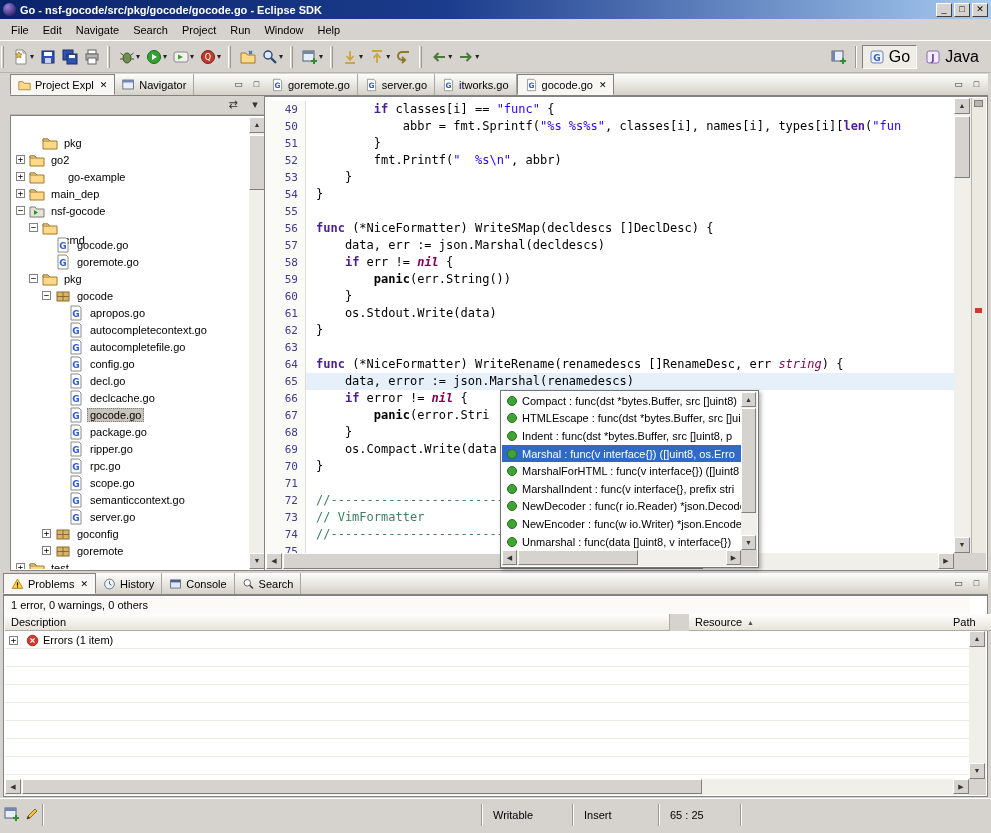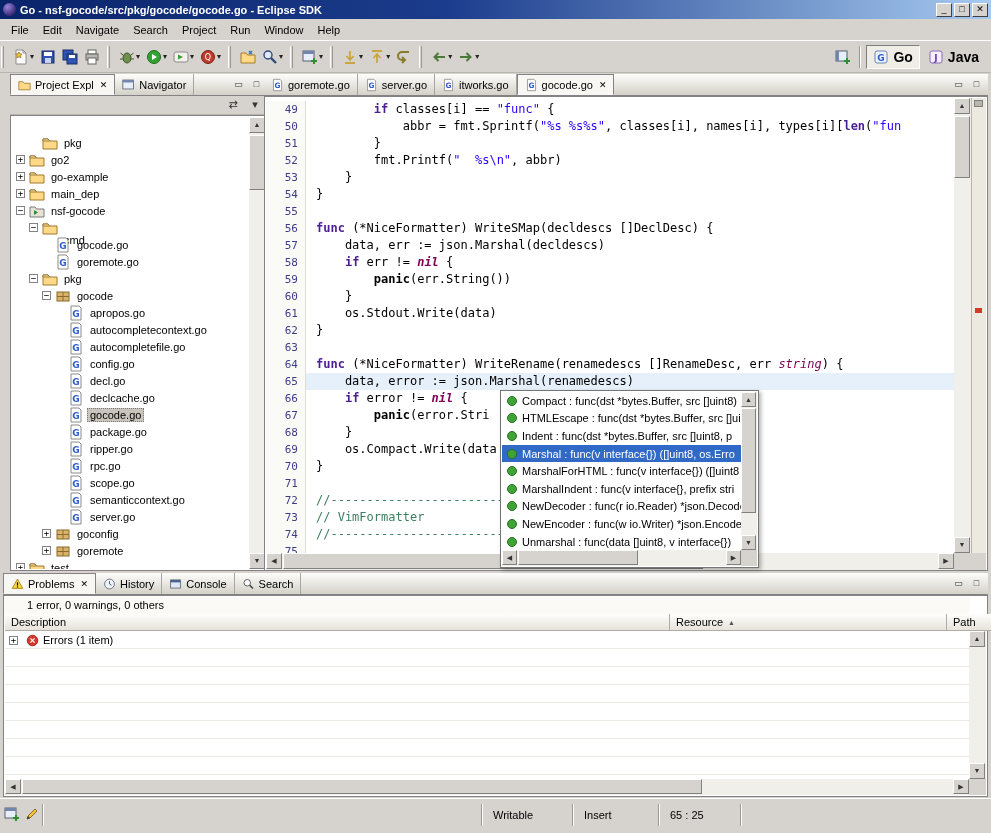--- a/index.html
+++ b/index.html
@@ -24,21 +24,21 @@
     border-top:1px solid #fff; border-bottom:1px solid #b8b5ae; display:flex; align-items:center; }
   .tb-groups { display:flex; align-items:center; height:100%; }
   .tb-group { display:flex; align-items:center; height:26px; padding:0 3px; }
   .tb-handle { width:3px; height:22px; border-left:1px solid #fff; border-right:1px solid #9a9892; margin:0 3px 0 1px; }
   .tb-btn { height:24px; display:flex; align-items:center; justify-content:center; padding:0 3px; }
   .tb-dd { font-size:8px; margin-left:1px; color:#222; }
   .persp-area { margin-left:auto; display:flex; align-items:center; padding-right:6px; height:100%; }
   .persp-sep { width:2px; height:22px; border-left:1px solid #9a9892; border-right:1px solid #fff; margin:0 5px; }
   .persp-btn { display:flex; align-items:center; gap:4px; height:24px; padding:0 6px; }
   .persp-btn.active { background:#efede6; border:1px solid; border-color:#808080 #fff #fff #808080; }
-  .persp-label { font-size:14px;font-weight:bold; }
+  .persp-label { font-size:16px; }
 
   
   .panel { position:absolute; }
   .tabbar { position:absolute; top:0; left:0; right:0; height:22px;
     background:linear-gradient(#fdfdfb,#d4d1c8); border-bottom:1px solid #848284; display:flex; align-items:stretch; }
   .tab { display:flex; align-items:center; gap:4px; padding:0 7px; border-right:1px solid #a8a6a0; white-space:nowrap; }
   .tab.active { background:#f8f7f4; border:1px solid #848284; border-bottom:1px solid #f8f7f4; }
   .tab-close { font-size:9px; margin-left:2px; }
   .mm { margin-left:auto; display:flex; align-items:center; gap:3px; padding-right:4px; }
   .mm-btn { width:15px; height:13px; font-size:9px; line-height:12px; text-align:center; color:#333; }
@@ -85,21 +85,21 @@
   
   .popup { position:absolute; left:500px; top:390px; width:259px; height:178px; background:#fff;
     border:1px solid #767676; box-shadow:2px 2px 4px rgba(0,0,0,0.3); z-index:50; }
   .popup-items { position:absolute; top:1px; left:1px; right:17px; bottom:17px; overflow:hidden; }
   .popup-item { height:17.6px; display:flex; align-items:center; gap:4px; padding:0 3px; white-space:nowrap; overflow:hidden; }
   .popup-item.selected { background:#3169c6; color:#fff; }
 
   
   .bottom { left:3px; top:573px; width:985px; height:224px; }
   .bottom-content { position:absolute; top:22px; left:0; right:0; bottom:0; border:1px solid #848284; background:#fff; }
-  .summary { position:absolute; top:1px; left:1px; right:17px; height:17px; background:#fbfaf7; padding:2px 22px; }
+  .summary { position:absolute; top:1px; left:1px; right:17px; height:17px; background:#fbfaf7; padding:2px 6px; }
   .prob-header { position:absolute; top:18px; left:1px; right:1px; height:17px; background:#d6d3ce; }
   .col-h { position:absolute; top:0; height:17px; background:linear-gradient(#fefefd,#e6e3da);
     border-right:1px solid #b0ada6; border-bottom:1px solid #b0ada6; padding:1px 6px; display:flex; align-items:center; gap:5px; }
   .sort { font-size:7px; color:#555; }
   .prob-body { position:absolute; top:35px; left:1px; right:18px; bottom:17px; background:
     repeating-linear-gradient(#fff 0 17px, #eceae4 17px 18px); overflow:hidden; }
   .prob-row { height:18px; display:flex; align-items:center; padding-left:4px; gap:4px; }
 
   
   .statusbar { position:absolute; left:0; right:0; top:798px; height:35px; background:#d6d3ce; border-top:1px solid #fff; }
@@ -391,21 +391,21 @@
             <span class="tree-label" style="margin-left: 3px;">go2</span>
           </div>
           <div class="tree-row" style="padding-left: 4px;">
             <span class="expander">+</span>
             <span class="icon">
               <svg width="16" height="15" viewBox="0 0 16 15">
                 <path d="M1 4h5l1.5 2H15v8H1z" fill="#ffd988" stroke="#a07b2f"></path>
                 <path d="M1 4h5l1.5 2H1z" fill="#ffe9b5" stroke="#a07b2f"></path>
               </svg>
             </span>
-            <span class="tree-label" style="margin-left: 3px;">go-example</span>
+            <span class="tree-label" style="margin-left: 20px;">go-example</span>
           </div>
           <div class="tree-row" style="padding-left: 4px;">
             <span class="expander">+</span>
             <span class="icon">
               <svg width="16" height="15" viewBox="0 0 16 15">
                 <path d="M1 4h5l1.5 2H15v8H1z" fill="#ffd988" stroke="#a07b2f"></path>
                 <path d="M1 4h5l1.5 2H1z" fill="#ffe9b5" stroke="#a07b2f"></path>
               </svg>
             </span>
             <span class="tree-label" style="margin-left: 3px;">main_dep</span>
@@ -787,21 +787,21 @@
         <span class="mm-btn">▭</span>
         <span class="mm-btn">□</span>
       </span>
     </div>
     <div class="bottom-content">
       <div class="summary">1 error, 0 warnings, 0 others</div>
       <div class="prob-header" id="prob-cols">
           <div class="col-h" style="left: 0px; width: 665px;">
             <span class="col-label">Description</span>
           </div>
-          <div class="col-h" style="left: 665px; width: 277px;">
+          <div class="col-h" style="left: 684px; width: 277px;">
             <span class="col-label">Resource</span>
             <span class="sort">▲</span>
           </div>
           <div class="col-h" style="left: 942px; width: 46px;">
             <span class="col-label">Path</span>
           </div>
         </div>
       <div class="prob-body" id="prob-rows">
           <div class="prob-row">
             <span class="expander">+</span>

